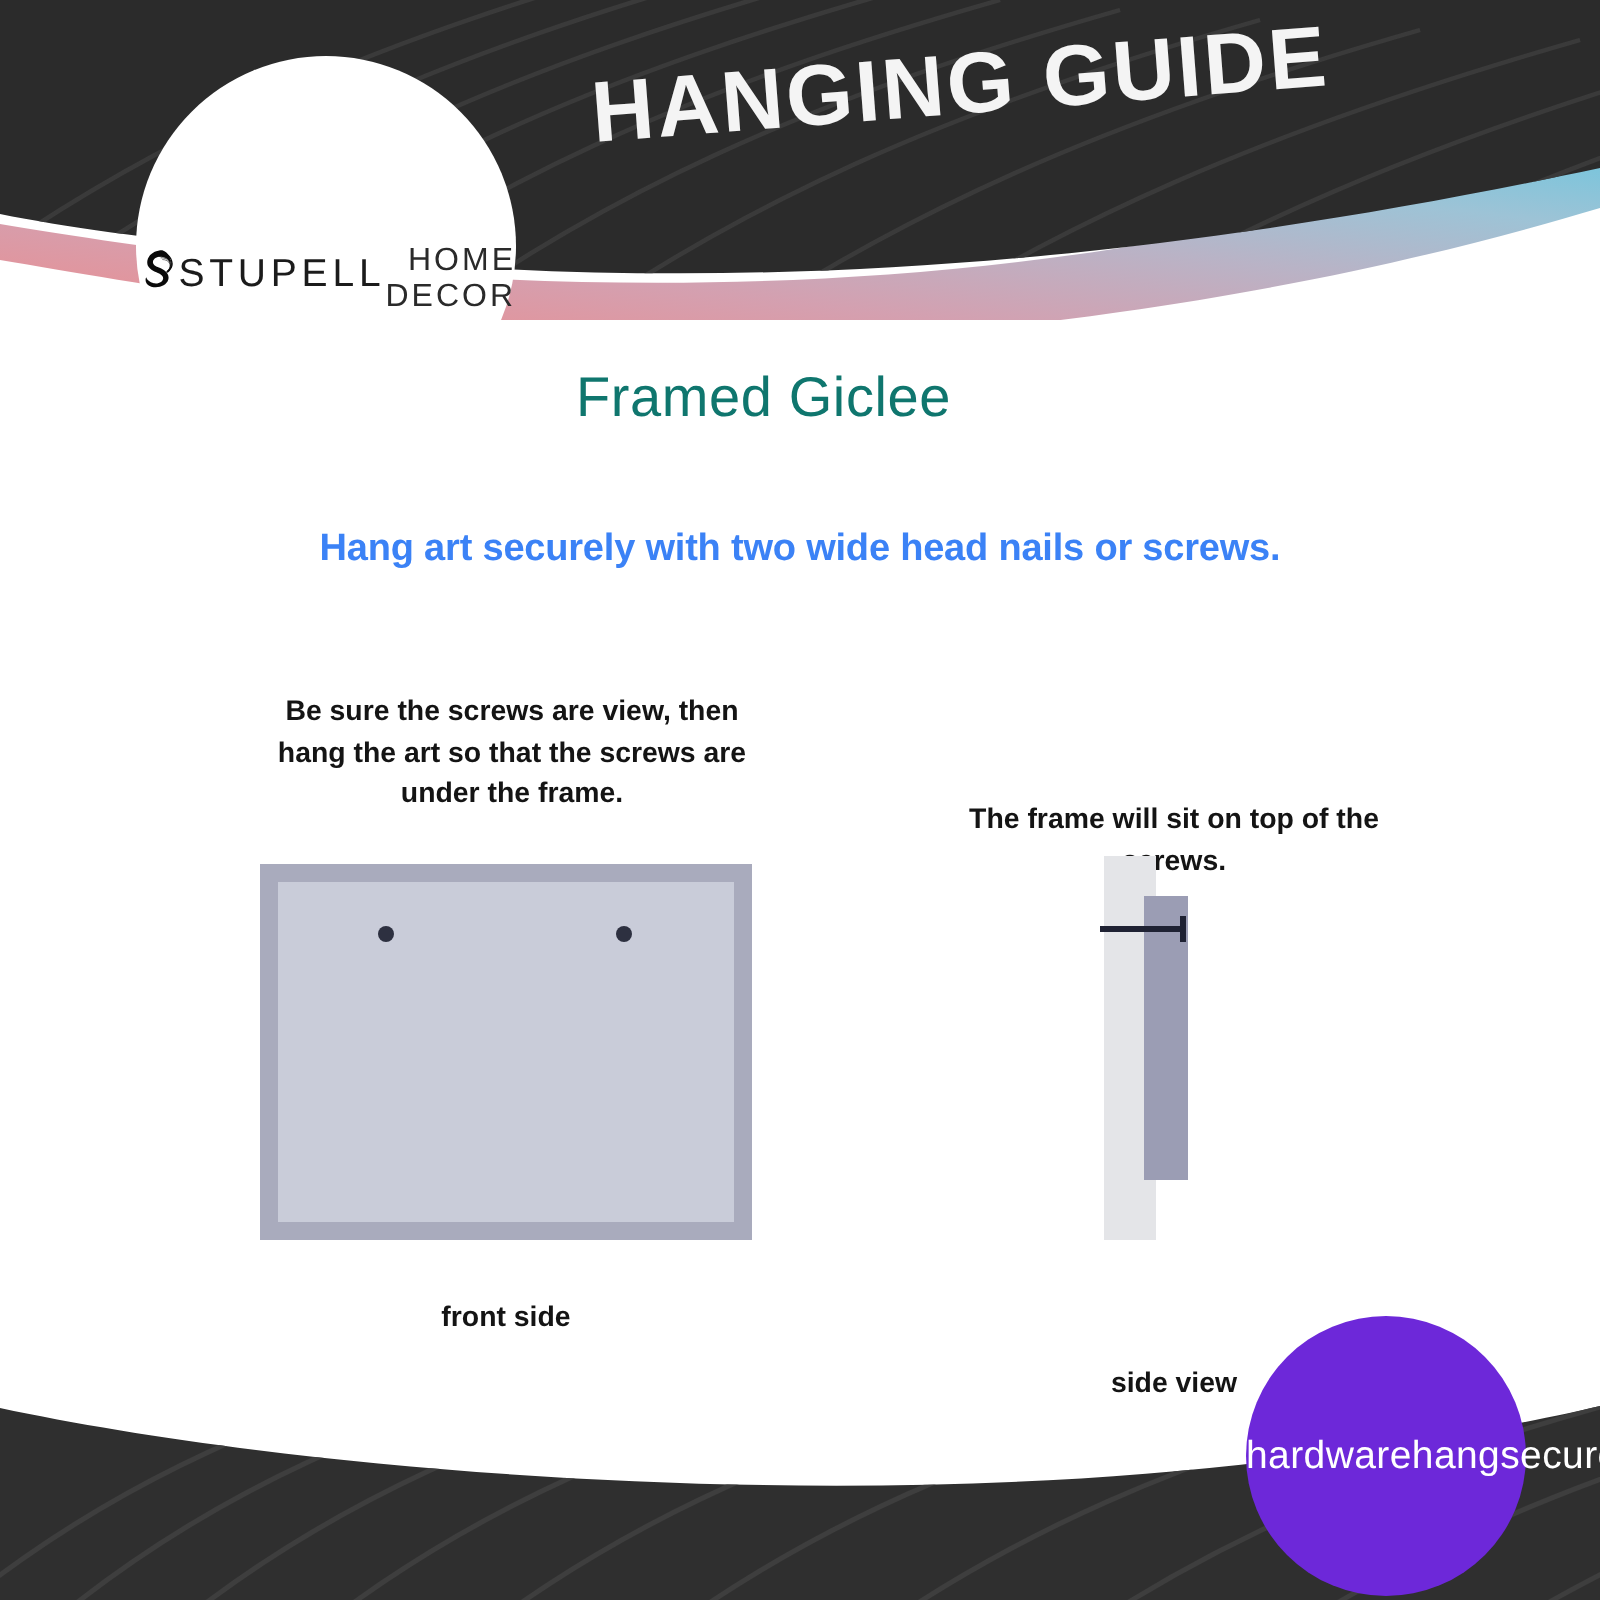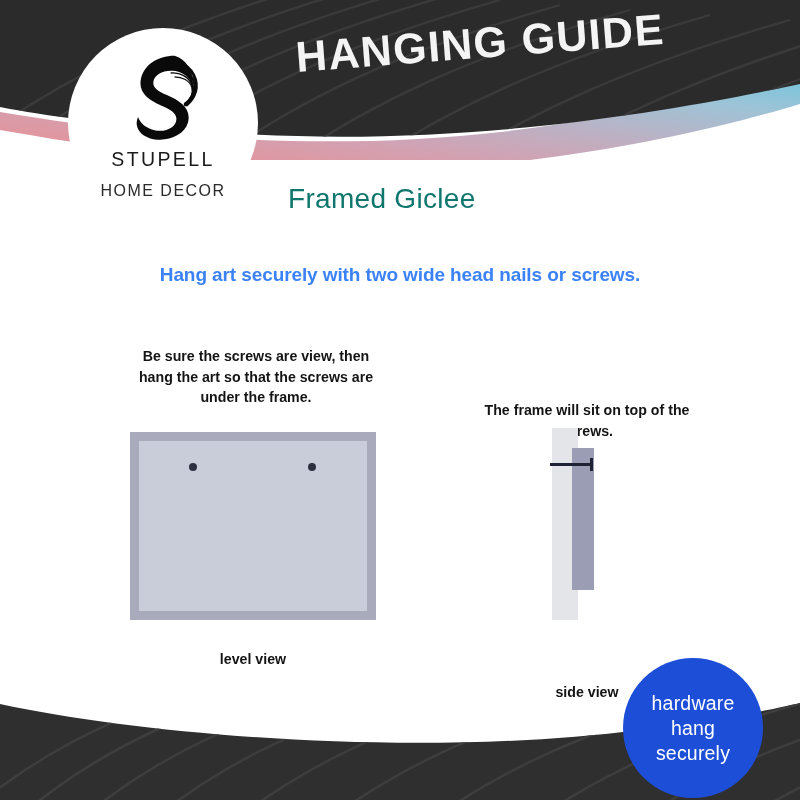--- a/index.html
+++ b/index.html
@@ -17,21 +17,21 @@
     position:absolute; left:0; top:0; width:800px; height:160px;
     overflow:hidden;
   }
   .top-banner svg, .bottom-banner svg { display:block; }
 
   
   .logo-badge {
     position:absolute; left:68px; top:28px;
     width:190px; height:190px; border-radius:50%;
     background:#ffffff;
-    display:flex; flex-direction:column;
+    display:flex; flex-direction:row;
     align-items:center; justify-content:flex-start;
     padding-top:22px;
     box-shadow:0 0 0 0 rgba(0,0,0,0);
     z-index:6;
   }
   .logo-mark { width:96px; height:92px; }
   .logo-name {
     font-size:19.5px; letter-spacing:2.4px; color:#1b1b1b;
     margin-top:6px; font-weight:400;
     font-family:"Liberation Sans", sans-serif;
@@ -127,23 +127,23 @@
   
   .bottom-banner {
     position:absolute; left:0; bottom:0; width:800px; height:130px;
     overflow:hidden;
   }
 
   
   .hf-badge {
     position:absolute; left:623px; top:658px;
     width:140px; height:140px; border-radius:50%;
-    background:#1d4ed8;
-    display:flex; flex-direction:column;
-    align-items:center; justify-content:center;
+    background:#6d28d9;
+    display:flex; flex-direction:row;
+    align-items:center; 
     z-index:8;
   }
   .hf-line {
     font-size:19.5px; color:#ffffff; font-weight:400;
     line-height:25px; letter-spacing:0.2px;
   }
 </style>
 </head>
 <body>
 
@@ -213,21 +213,21 @@
 
   <div class="instr instr-left">Be sure the screws are view, then hang the art so that the screws are under the frame.</div>
   <div class="instr instr-right">The frame will sit on top of the screws.</div>
 
   <div class="front-view">
     <div class="front-mat">
       <span class="screw-dot left"></span>
       <span class="screw-dot right"></span>
     </div>
   </div>
-  <div class="caption caption-front">level view</div>
+  <div class="caption caption-front">front side</div>
 
   <div class="side-view">
     <div class="side-wall"></div>
     <div class="side-frame"></div>
     <div class="nail"></div>
     <div class="nail-head"></div>
   </div>
   <div class="caption caption-side">side view</div>
 
   <div class="bottom-banner">

